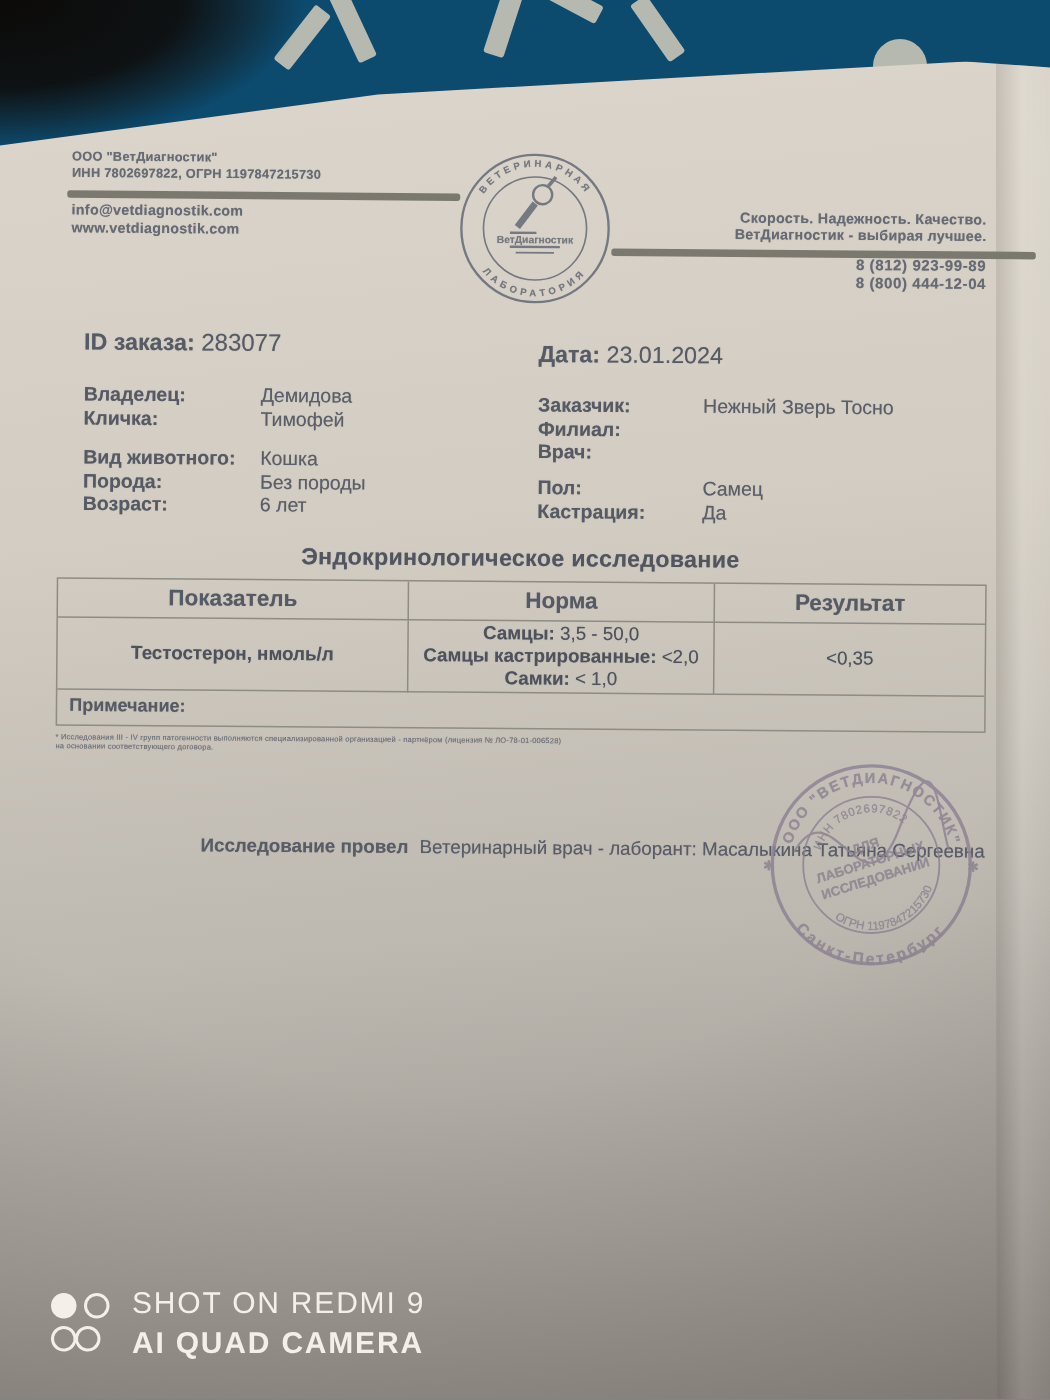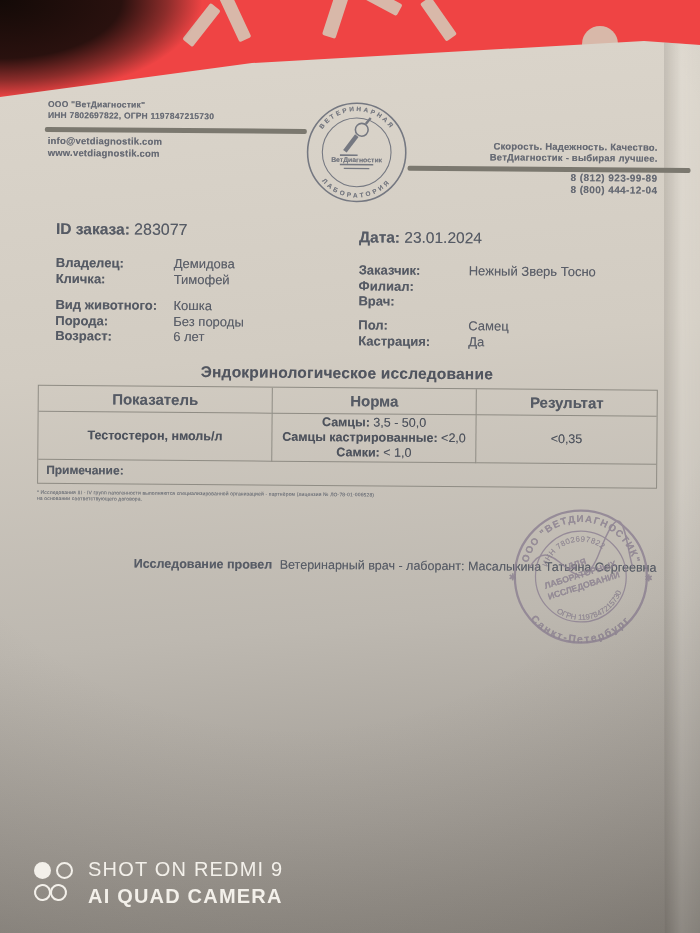--- a/index.html
+++ b/index.html
@@ -1,18 +1,18 @@
 <!DOCTYPE html>
 <html><head>
 <meta charset="utf-8">
 <style>
   html,body{margin:0;padding:0;}
   body{width:700px;height:933px;overflow:hidden;position:relative;
        font-family:"Liberation Sans","DejaVu Sans",sans-serif;}
-  .scene{position:absolute;inset:0;background:#ef4444;padding-left:20px;}
+  .scene{position:absolute;inset:0;background:#0c4a6e;padding-left:20px;}
   
   .letter{position:absolute;background:#d4cdbb;opacity:.85;border-radius:2px;}
   .l1{left:195px;top:2px;width:13px;height:46px;transform:rotate(38deg);}
   .l2{left:228px;top:-10px;width:13px;height:52px;transform:rotate(-25deg);}
   .l3{left:330px;top:-16px;width:14px;height:54px;transform:rotate(18deg);}
   .l4{left:360px;top:-6px;width:42px;height:13px;transform:rotate(28deg);}
   .l5{left:432px;top:-4px;width:13px;height:46px;transform:rotate(-35deg);}
   .l6{left:582px;top:26px;width:36px;height:36px;border-radius:50%;}
   .dark-corner{position:absolute;inset:0;
      background:radial-gradient(ellipse 270px 130px at 0% 0%,rgba(12,8,5,.97) 0%,rgba(14,10,7,.88) 45%,rgba(20,16,12,.45) 62%,transparent 75%);}

